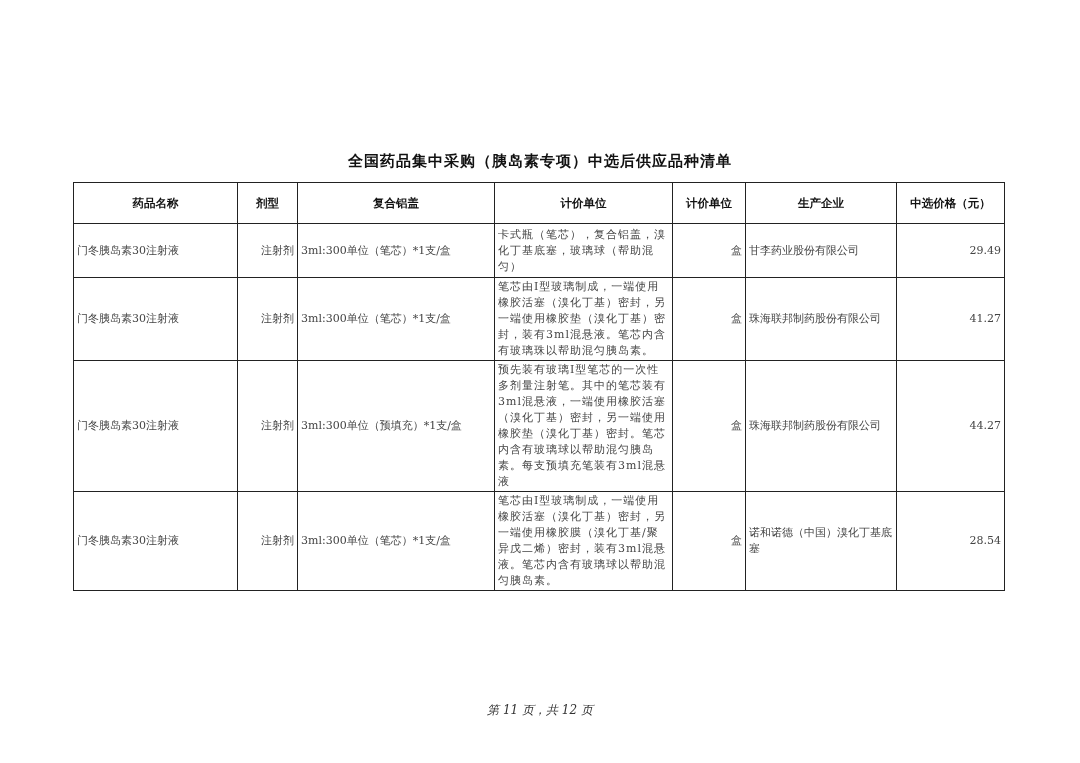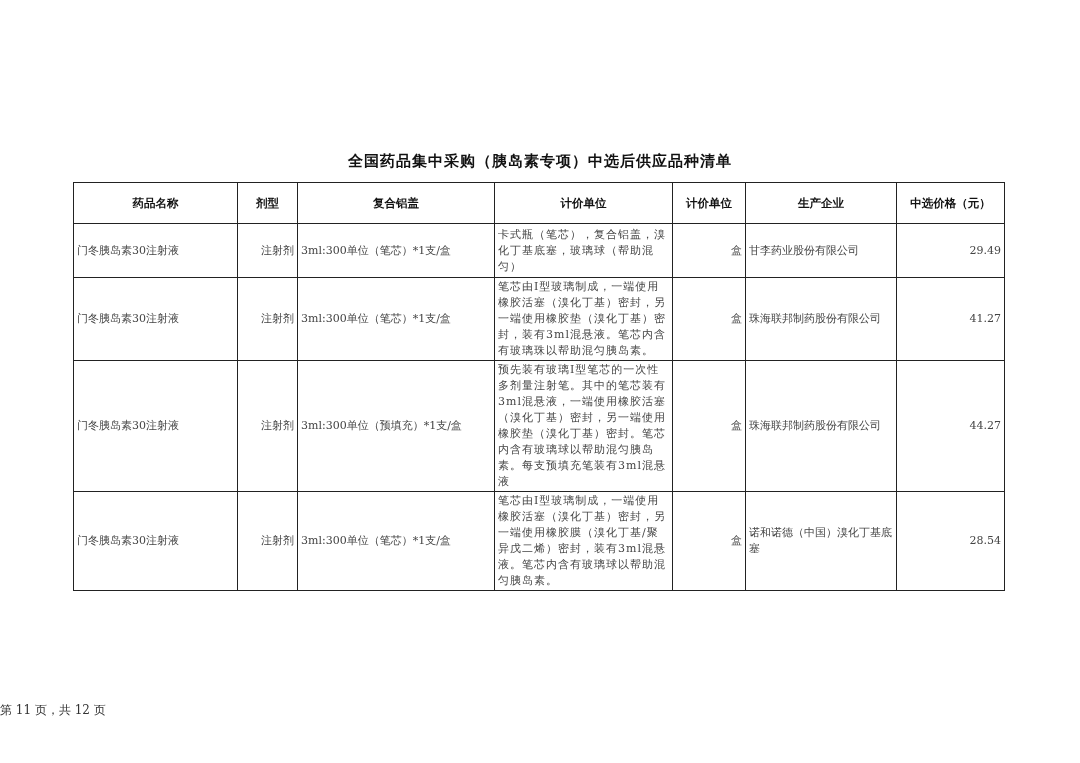--- a/index.html
+++ b/index.html
@@ -5,21 +5,21 @@
   html, body { margin: 0; padding: 0; background: #ffffff; }
   body { width: 1080px; height: 763px; position: relative; overflow: hidden; font-family: "DejaVu Serif", "Liberation Serif", serif; color: #333; }
   .title { position: absolute; top: 152px; left: 0; width: 1080px; text-align: center; font-family: Liberation Sans, sans-serif; font-size: 15px; font-weight: bold; color: #111; letter-spacing: 1px; }
   table { position: absolute; left: 73px; top: 182px; border-collapse: collapse; table-layout: fixed; width: 931px; }
   td, th { border: 1.5px solid #222; font-size: 11px; line-height: 16px; padding: 1px 3px; vertical-align: middle; }
   th { height: 38px; font-family: "DejaVu Sans", "Liberation Sans", sans-serif; font-weight: bold; font-size: 11.5px; color: #111; text-align: center; }
   td { color: #444; }
   td.c { text-align: right; }
   td.l { text-align: left; }
   td.pkg { letter-spacing: 1px; }
-  .footer { position: absolute; top: 702px; left: 0; width: 1080px; font-size: 12px; color: #333; }
+  .footer { position: absolute; top: 702px; left: 0; width: 1080px; text-align: center; font-size: 12px; color: #333; font-style: italic; }
 </style>
 </head>
 <body>
 
 <div class="title">全国药品集中采购（胰岛素专项）中选后供应品种清单</div>
 
 <table>
   <colgroup>
     <col style="width:164px">
     <col style="width:60px">

